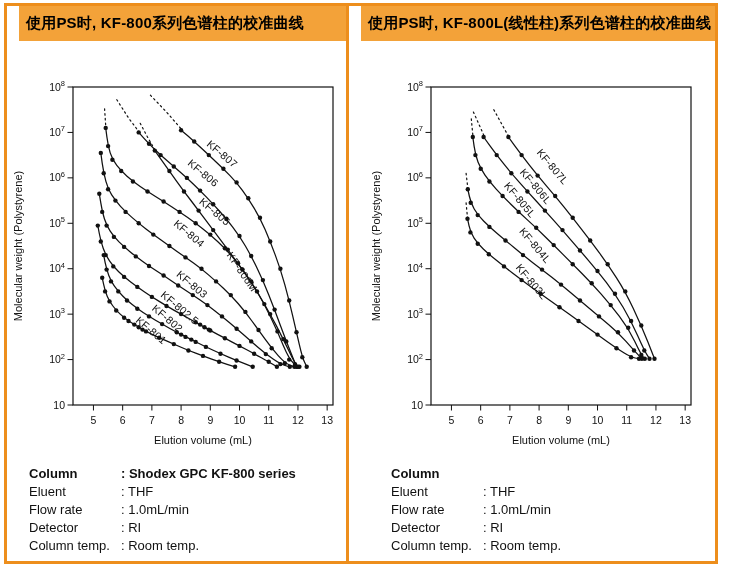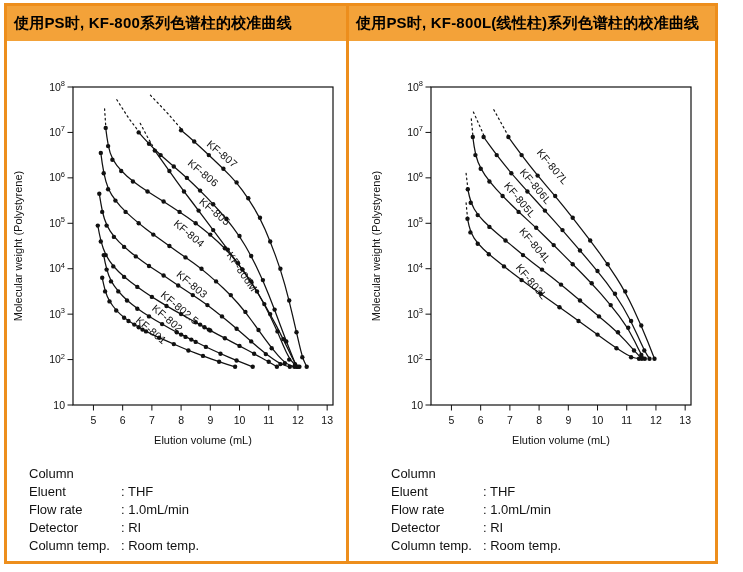--- a/index.html
+++ b/index.html
@@ -1,31 +1,31 @@
 <!DOCTYPE html>
 <html><head>
 <meta charset="utf-8">
 <style>
   html,body{margin:0;padding:0;background:#ffffff;}
   body{width:743px;height:572px;position:relative;font-family:"Liberation Sans",sans-serif;color:#111;}
   .panel{position:absolute;top:3px;height:561px;background:#fff;border:3px solid #ED8E1C;box-sizing:border-box;}
   #panel-left{left:4px;width:353px;}
   #panel-right{left:346px;width:372px;}
   .panel-header{height:35px;background:#F3A239;display:flex;align-items:center;padding-left:7px;
-    font-size:15px;font-weight:bold;color:#000;letter-spacing:0.2px;white-space:nowrap;overflow:hidden;}
+    font-size:15px;font-weight:bold;color:#000;letter-spacing:0.2px;white-space:nowrap;overflow:hidden;margin-left:12px;}
   .chart-wrap{margin-top:20px;}
   #panel-left .chart-wrap{margin-left:2px;}
   #panel-right .chart-wrap{margin-left:18px;}
   svg.chart{display:block;}
   svg text{font-family:"Liberation Sans",sans-serif;}
   .conditions{margin-top:2px;font-size:13px;line-height:18px;}
   #panel-left .conditions{margin-left:22px;}
   #panel-right .conditions{margin-left:42px;}
   .cond-row{display:flex;}
-  .cond-row:first-child{font-weight:normal;}
+  .cond-row:first-child{font-weight:bold;}
   .cond-label{width:92px;flex:0 0 92px;}
   .cond-value{white-space:nowrap;}
 </style>
 </head>
 <body>
 
 <div class="panel" id="panel-left">
   <div class="panel-header">使用PS时, KF-800系列色谱柱的校准曲线</div>
   <div class="chart-wrap">
     <svg class="chart" width="332" height="402" viewBox="0 0 332 402">
@@ -250,20 +250,21 @@
           <circle cx="119.5" cy="260.0" r="2.2" fill="#111"></circle>
           <circle cx="129.7" cy="266.3" r="2.2" fill="#111"></circle>
           <circle cx="133.5" cy="268.6" r="2.2" fill="#111"></circle>
           <text x="125.93258426966294" y="260.4114285714286" font-size="10.5" fill="#111" letter-spacing="0.3" transform="rotate(40 125.93258426966294 260.4114285714286)">KF-801</text>
         </g>
       </svg>
   </div>
   <div class="conditions">
     <div class="cond-row">
       <span class="cond-label">Column</span>
+      <span class="cond-value">: Shodex GPC KF-800 series</span>
     </div>
     <div class="cond-row">
       <span class="cond-label">Eluent</span>
       <span class="cond-value">: THF</span>
     </div>
     <div class="cond-row">
       <span class="cond-label">Flow rate</span>
       <span class="cond-value">: 1.0mL/min</span>
     </div>
     <div class="cond-row">

